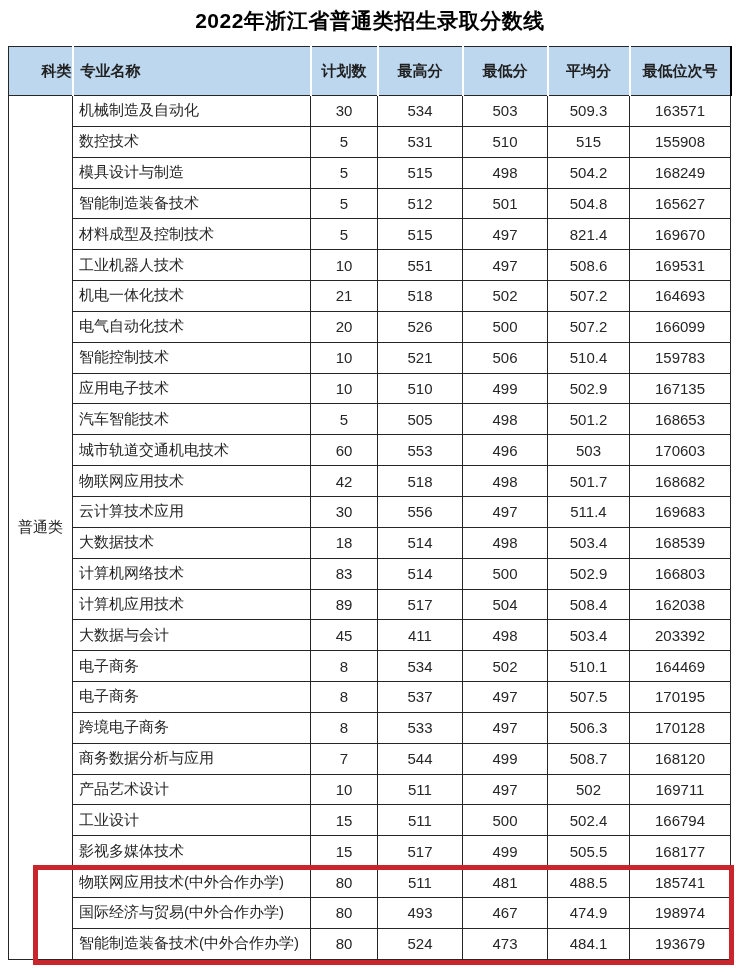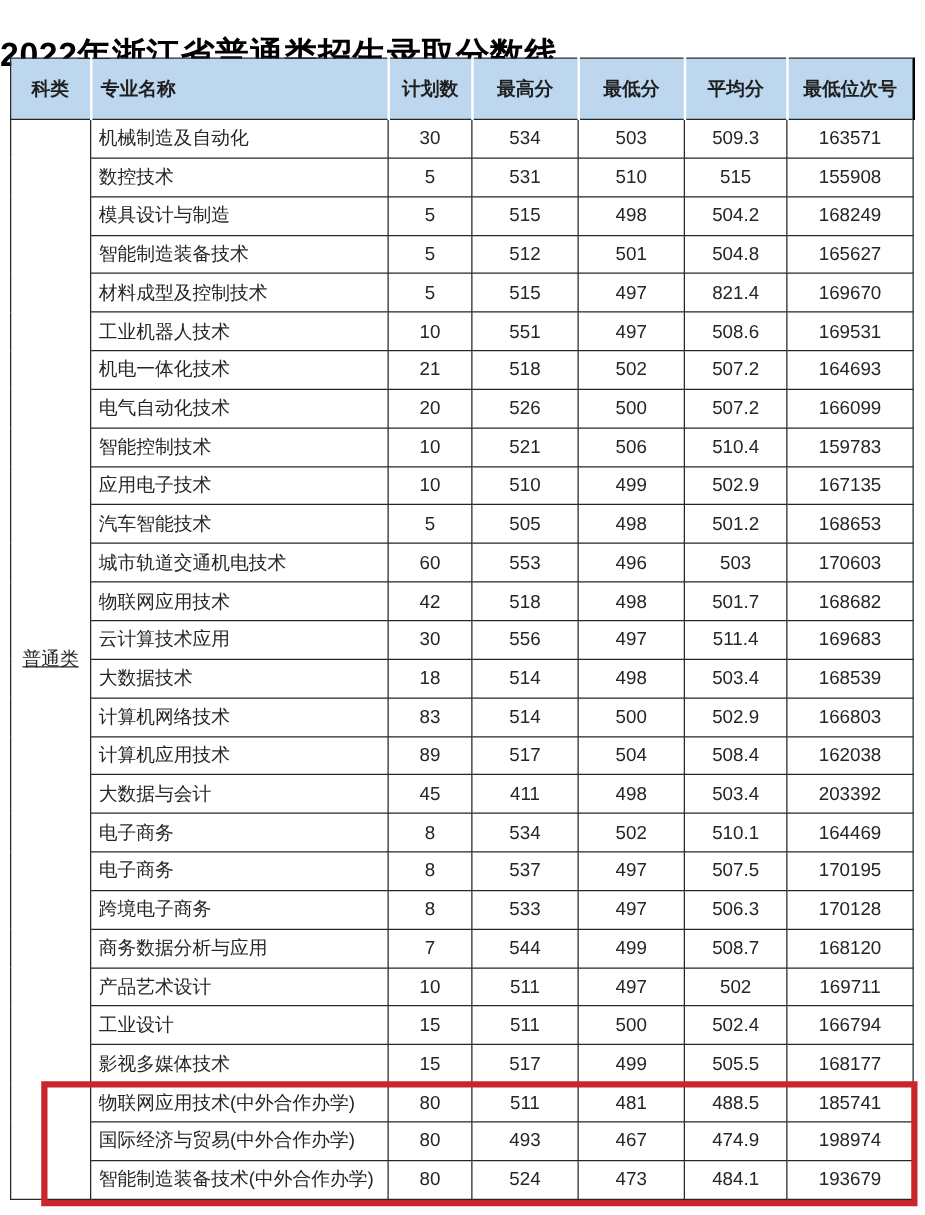--- a/index.html
+++ b/index.html
@@ -10,22 +10,23 @@
   }
   .page {
     position: relative;
     width: 740px;
     height: 972px;
     background: #ffffff;
     overflow: hidden;
   }
   .page-title {
     margin: 0;
-    padding-top: 26px;
-    font-size: 27px;
+    padding-top: 7px;
+    text-align: center;
+    font-size: 21px;
     font-weight: bold;
     color: #000000;
     letter-spacing: 0.5px;
   }
   table.scores {
     position: absolute;
     left: 8px;
     top: 46px;
     width: 722px;
     height: 914px;
@@ -42,37 +43,36 @@
     font-weight: bold;
     color: #1f1f1f;
     border-top: 1px solid #262626;
     border-bottom: 1px solid #262626;
     border-left: 2px solid #ffffff;
     border-right: 2px solid #ffffff;
     text-align: center;
     font-size: 15px;
     padding: 0;
   }
-  table.scores th:first-child { border-left: 1px solid #262626; }
+  table.scores th:first-child { border-left: 1px solid #262626; text-align: right; }
   table.scores th:last-child  { border-right: 2px solid #000000; }
   table.scores th.col-major   { text-align: left; padding-left: 7px; }
   table.scores td {
     border: 1px solid #262626;
     text-align: center;
     padding: 0;
     background: #ffffff;
   }
   table.scores td.major {
     text-align: left;
     padding-left: 6px;
   }
   table.scores td.category {
     text-align: center;
     vertical-align: middle;
-    text-decoration: underline;
   }
   .highlight-box {
     position: absolute;
     left: 33px;
     top: 865px;
     width: 701px;
     height: 100px;
     border: 5px solid #C9252C;
     box-sizing: border-box;
     pointer-events: none;

